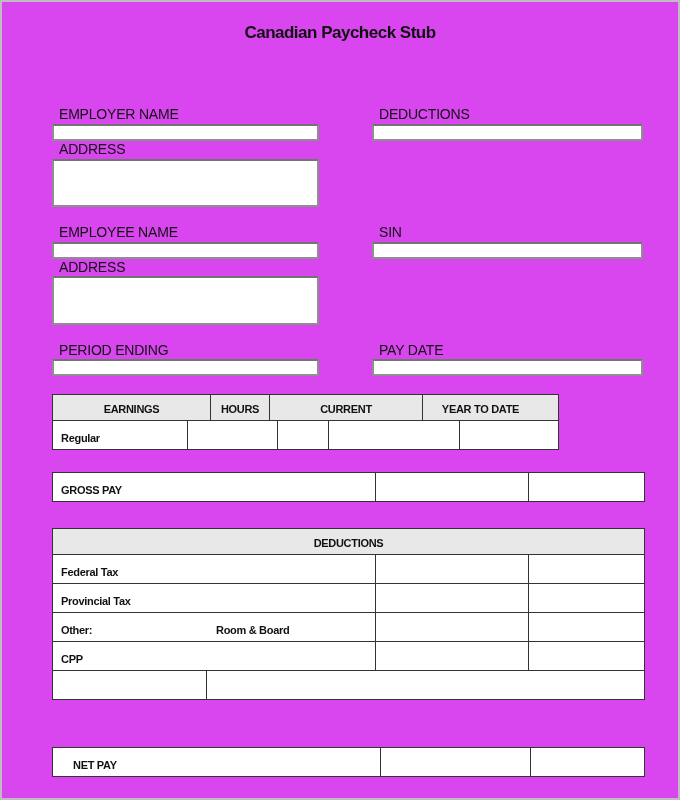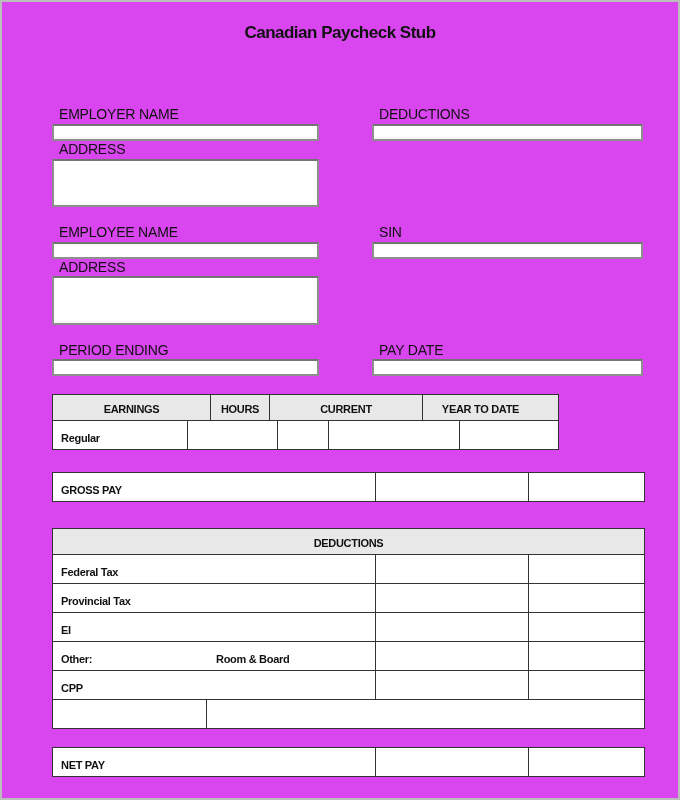--- a/index.html
+++ b/index.html
@@ -131,44 +131,39 @@
       <div class="td c-lab">Federal Tax</div>
       <div class="td c-cur2"></div>
       <div class="td c-ytd2"></div>
     </div>
     <div class="tr row">
       <div class="td c-lab">Provincial Tax</div>
       <div class="td c-cur2"></div>
       <div class="td c-ytd2"></div>
     </div>
     <div class="tr row">
-      <div class="td c-lab">EI</div>
-      <div class="td c-cur2"></div>
-      <div class="td c-ytd2"></div>
-    </div>
-    <div class="tr row">
       <div class="td c-lab">
         <span>Other:</span>
         <span class="sub-label">Room &amp; Board</span>
       </div>
       <div class="td c-cur2"></div>
       <div class="td c-ytd2"></div>
     </div>
     <div class="tr row">
       <div class="td c-lab">CPP</div>
       <div class="td c-cur2"></div>
       <div class="td c-ytd2"></div>
     </div>
     <div class="tr row">
       <div class="td c-cur2"></div>
       <div class="td c-ytd2"></div>
     </div>
   </div>
 
-  <div class="tbl" style="left:50px; top:745px; width:593px;">
+  <div class="tbl" style="left:50px; top:745px; width:593px;padding-left:12px;">
     <div class="tr row">
       <div class="td c-lab">NET PAY</div>
       <div class="td c-cur2"></div>
       <div class="td c-ytd2"></div>
     </div>
   </div>
 
 </div>
 
 </body></html>

